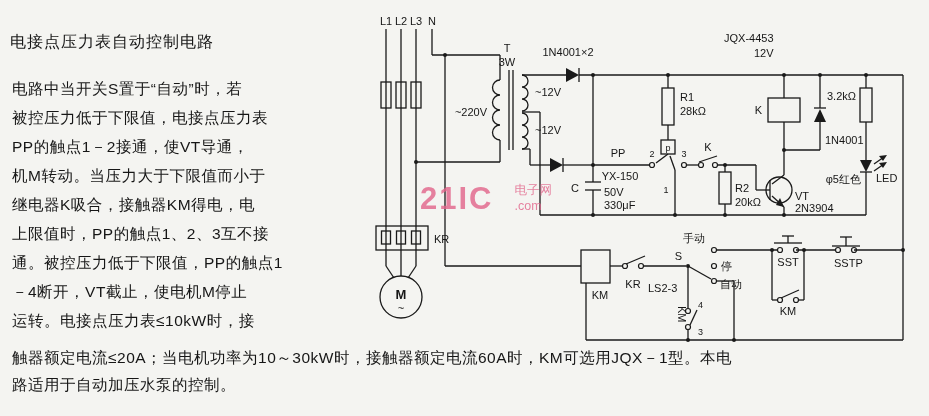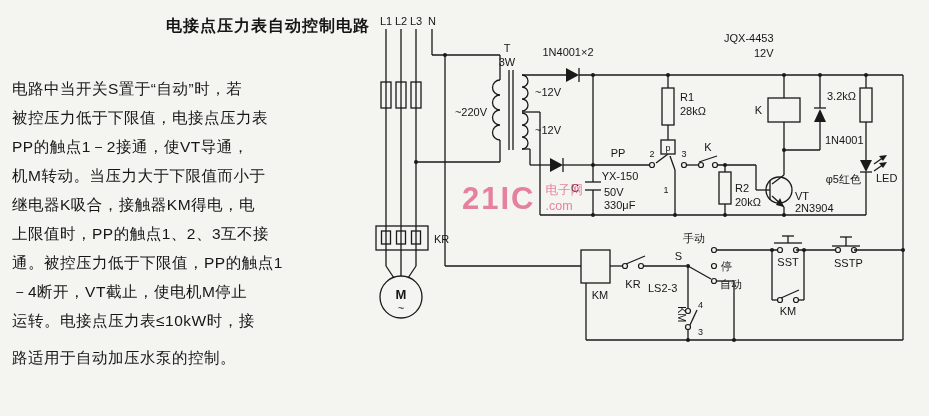--- a/index.html
+++ b/index.html
@@ -5,44 +5,44 @@
   * { margin:0; padding:0; box-sizing:border-box; }
   html,body { width:929px; height:416px; }
   body {
     position:relative;
     background:#f4f4f1;
     font-family:"Liberation Sans","DejaVu Sans",sans-serif;
     color:#161616;
     overflow:hidden;
   }
   .title {
-    position:absolute; left:10px; top:16px; width:360px;
-    text-align:right; font-size:16px; font-weight:bold; letter-spacing:1px;
+    position:absolute; left:10px; top:32px; width:360px;
+    text-align:left; font-size:16px; font-weight:normal; letter-spacing:1px;
   }
   .desc {
     position:absolute; left:12px; top:42px; width:362px;
     font-size:15.5px; line-height:29px; letter-spacing:.5px;margin-top:32px;
   }
   .footer {
     position:absolute; left:12px; top:344px; width:908px;
     font-size:15.5px; line-height:27px; letter-spacing:.5px;
   }
   .circuit-wrap { position:absolute; left:368px; top:10px; width:560px; height:345px; }
   svg text { font-size:11px; fill:#161616; font-family:"Liberation Sans","DejaVu Sans",sans-serif; }
   svg .sm { font-size:9px; }
   svg .big { font-size:13px; font-weight:bold; }
   .wire { stroke:#1a1a1a; stroke-width:1.3; fill:none; }
   .box  { stroke:#1a1a1a; stroke-width:1.3; fill:none; }
   .fill { fill:#1a1a1a; stroke:none; }
   .dot  { fill:#1a1a1a; stroke:none; }
   .term { fill:#f4f4f1; stroke:#1a1a1a; stroke-width:1.2; }
   .watermark {
     position:absolute; left:420px; top:183px;
-    display:flex; align-items:flex-start; gap:10px;
-    color:#e2648a; opacity:.8; pointer-events:none; z-index:5;margin-left:42px;
+    display:flex; align-items:flex-start; gap:21px;
+    color:#e2648a; opacity:.8; pointer-events:none; z-index:5;
   }
   .wm-big { font-size:31px; font-weight:bold; letter-spacing:2px; line-height:1; }
   .wm-col { display:flex; flex-direction:column; font-size:12.5px; font-weight:normal; line-height:1.25; }
 </style>
 </head>
 <body>
 
 <div class="title">电接点压力表自动控制电路</div>
 
 <div class="desc">
@@ -51,20 +51,21 @@
   <div>PP的触点1－2接通，使VT导通，</div>
   <div>机M转动。当压力大于下限值而小于</div>
   <div>继电器K吸合，接触器KM得电，电</div>
   <div>上限值时，PP的触点1、2、3互不接</div>
   <div>通。被控压力低于下限值，PP的触点1</div>
   <div>－4断开，VT截止，使电机M停止</div>
   <div>运转。电接点压力表≤10kW时，接</div>
 </div>
 
 <div class="footer">
+  <div>触器额定电流≤20A；当电机功率为10～30kW时，接触器额定电流60A时，KM可选用JQX－1型。本电</div>
   <div>路适用于自动加压水泵的控制。</div>
 </div>
 
 <div class="watermark">
   <span class="wm-big">21IC</span>
   <span class="wm-col">
     <span>电子网</span>
     <span>.com</span>
   </span>
 </div>

